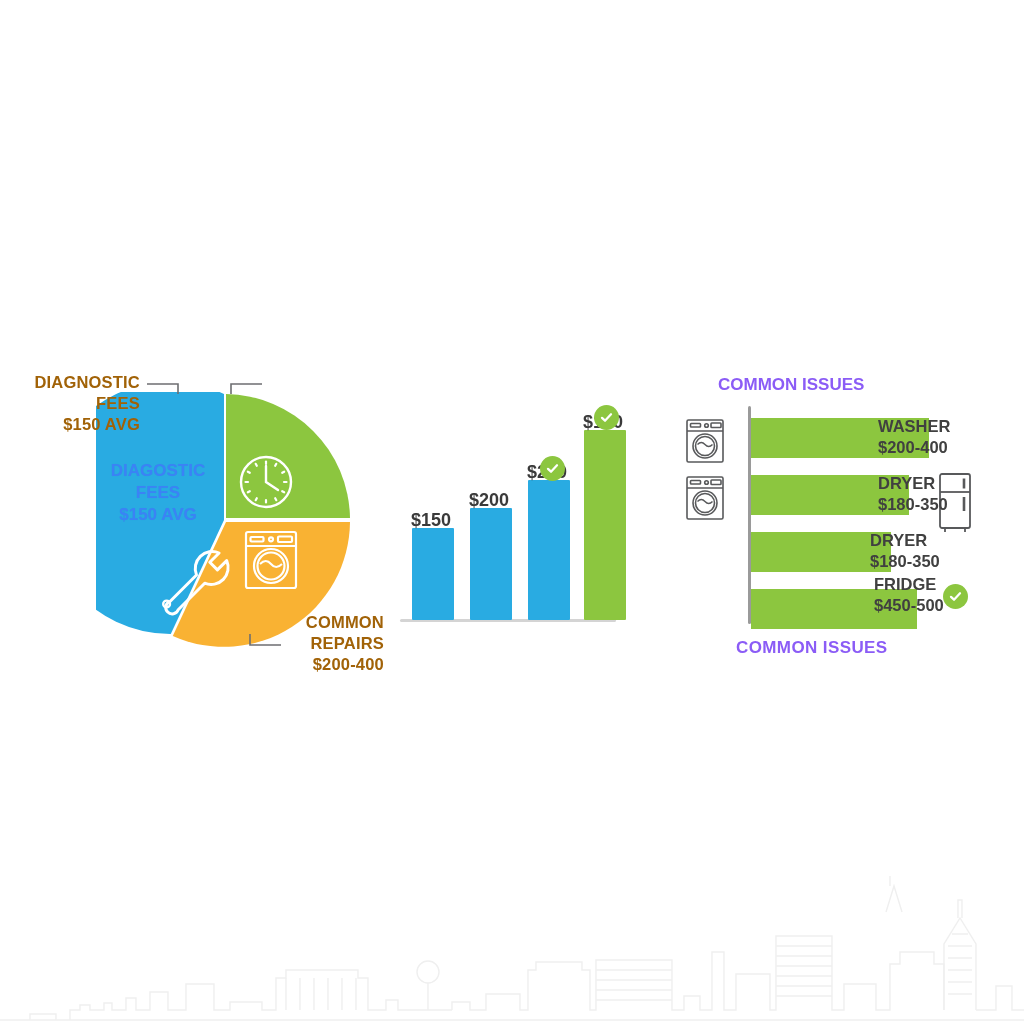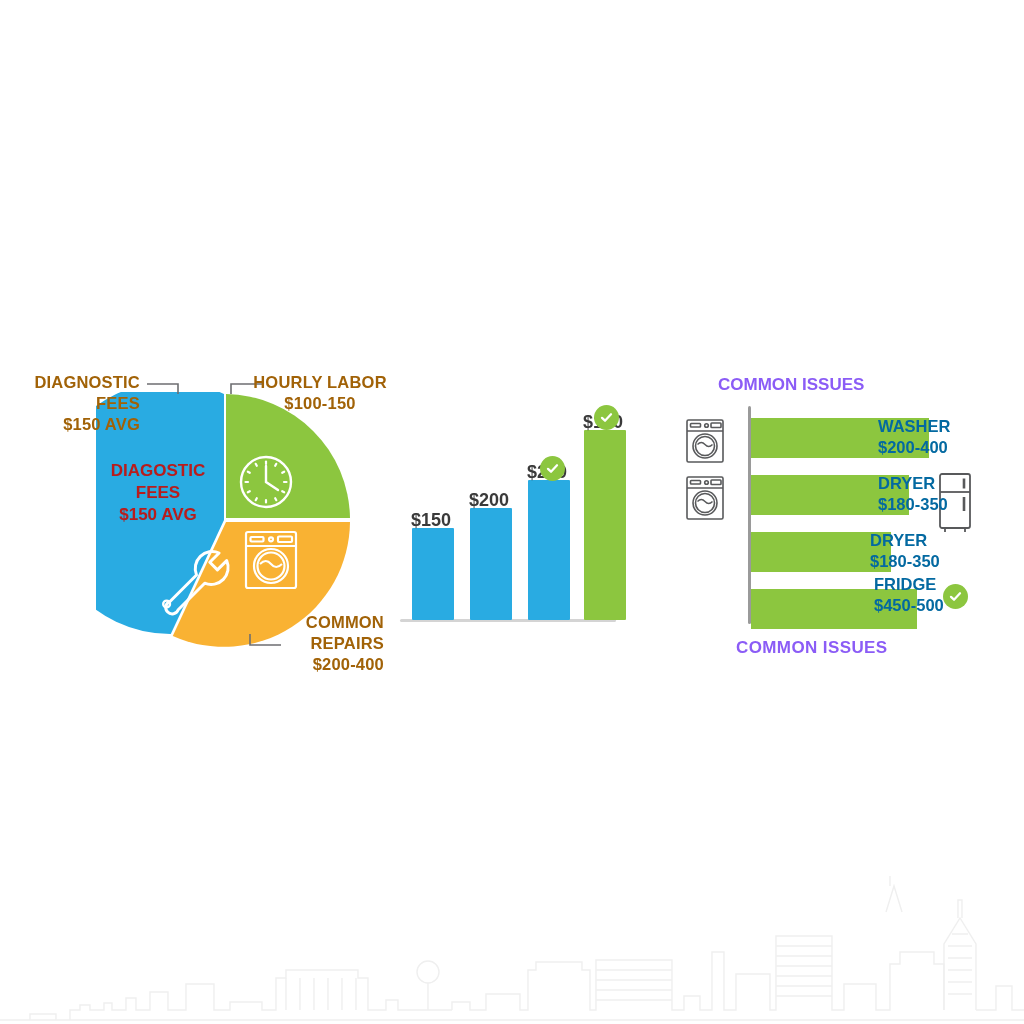--- a/index.html
+++ b/index.html
@@ -29,21 +29,21 @@
     white-space:nowrap;
   }
   .lbl.r{text-align:right;}
   .lbl.c{text-align:center;}
 
   
   .pie-wrap{position:absolute;left:96px;top:392px;width:256px;height:256px;}
   .pie-svg{position:absolute;left:0;top:0;}
   .pie-inline{
     position:absolute;
-    color:#b91c1c;font-weight:700;font-size:17px;line-height:1.3;
+    color:#3b82f6;font-weight:700;font-size:17px;line-height:1.3;
     text-align:center;white-space:nowrap;
     text-shadow:0 0 1px rgba(0,0,0,.06);
   }
 
   
   .colchart{position:absolute;left:400px;top:392px;width:230px;height:240px;}
   .col{position:absolute;bottom:12px;border-radius:1px;}
   .axis-h{position:absolute;bottom:10px;left:0;height:3px;background:#d4d4d4;border-radius:2px;}
   .collabel{
     position:absolute;color:#3a3a3a;font-weight:700;font-size:18px;
@@ -53,21 +53,21 @@
     position:absolute;width:25px;height:25px;border-radius:50%;
     background:#8cc63f;display:flex;align-items:center;justify-content:center;
   }
   .badge svg{display:block;}
 
   
   .hchart{position:absolute;left:680px;top:370px;width:320px;height:290px;}
   .axis-v{position:absolute;left:68px;top:36px;width:3px;height:218px;background:#9a9a9a;border-radius:2px;}
   .hbar{position:absolute;left:71px;height:40px;background:#8cc63f;}
   .hrow-label{
-    position:absolute;color:#0369a1;font-weight:700;font-size:16.5px;
+    position:absolute;color:#404040;font-weight:700;font-size:16.5px;
     line-height:1.26;white-space:nowrap;text-align:left;
   }
   .appl-icon{position:absolute;}
   .ttl{position:absolute;color:#8b5cf6;font-weight:700;font-size:17px;white-space:nowrap;}
 </style>
 </head>
 <body>
 
 <div id="stage">
 
@@ -162,24 +162,20 @@
       <path d="M250 634 L250 645 L281 645"></path>
     </g>
   </svg>
 
   <div class="lbl r" style="left:8px;top:372px;width:132px;">
     <div>DIAGNOSTIC</div>
     <div>FEES</div>
     <div>$150 AVG</div>
   </div>
 
-  <div class="lbl c" style="left:250px;top:372px;width:140px;">
-    <div>HOURLY LABOR</div>
-    <div>$100-150</div>
-  </div>
 
   <div class="lbl c" style="left:260px;top:612px;width:124px;text-align:right;">
     <div>COMMON</div>
     <div>REPAIRS</div>
     <div>$200-400</div>
   </div>
 
   <div class="colchart">
     <div class="axis-h" style="width:216px;"></div>
 

